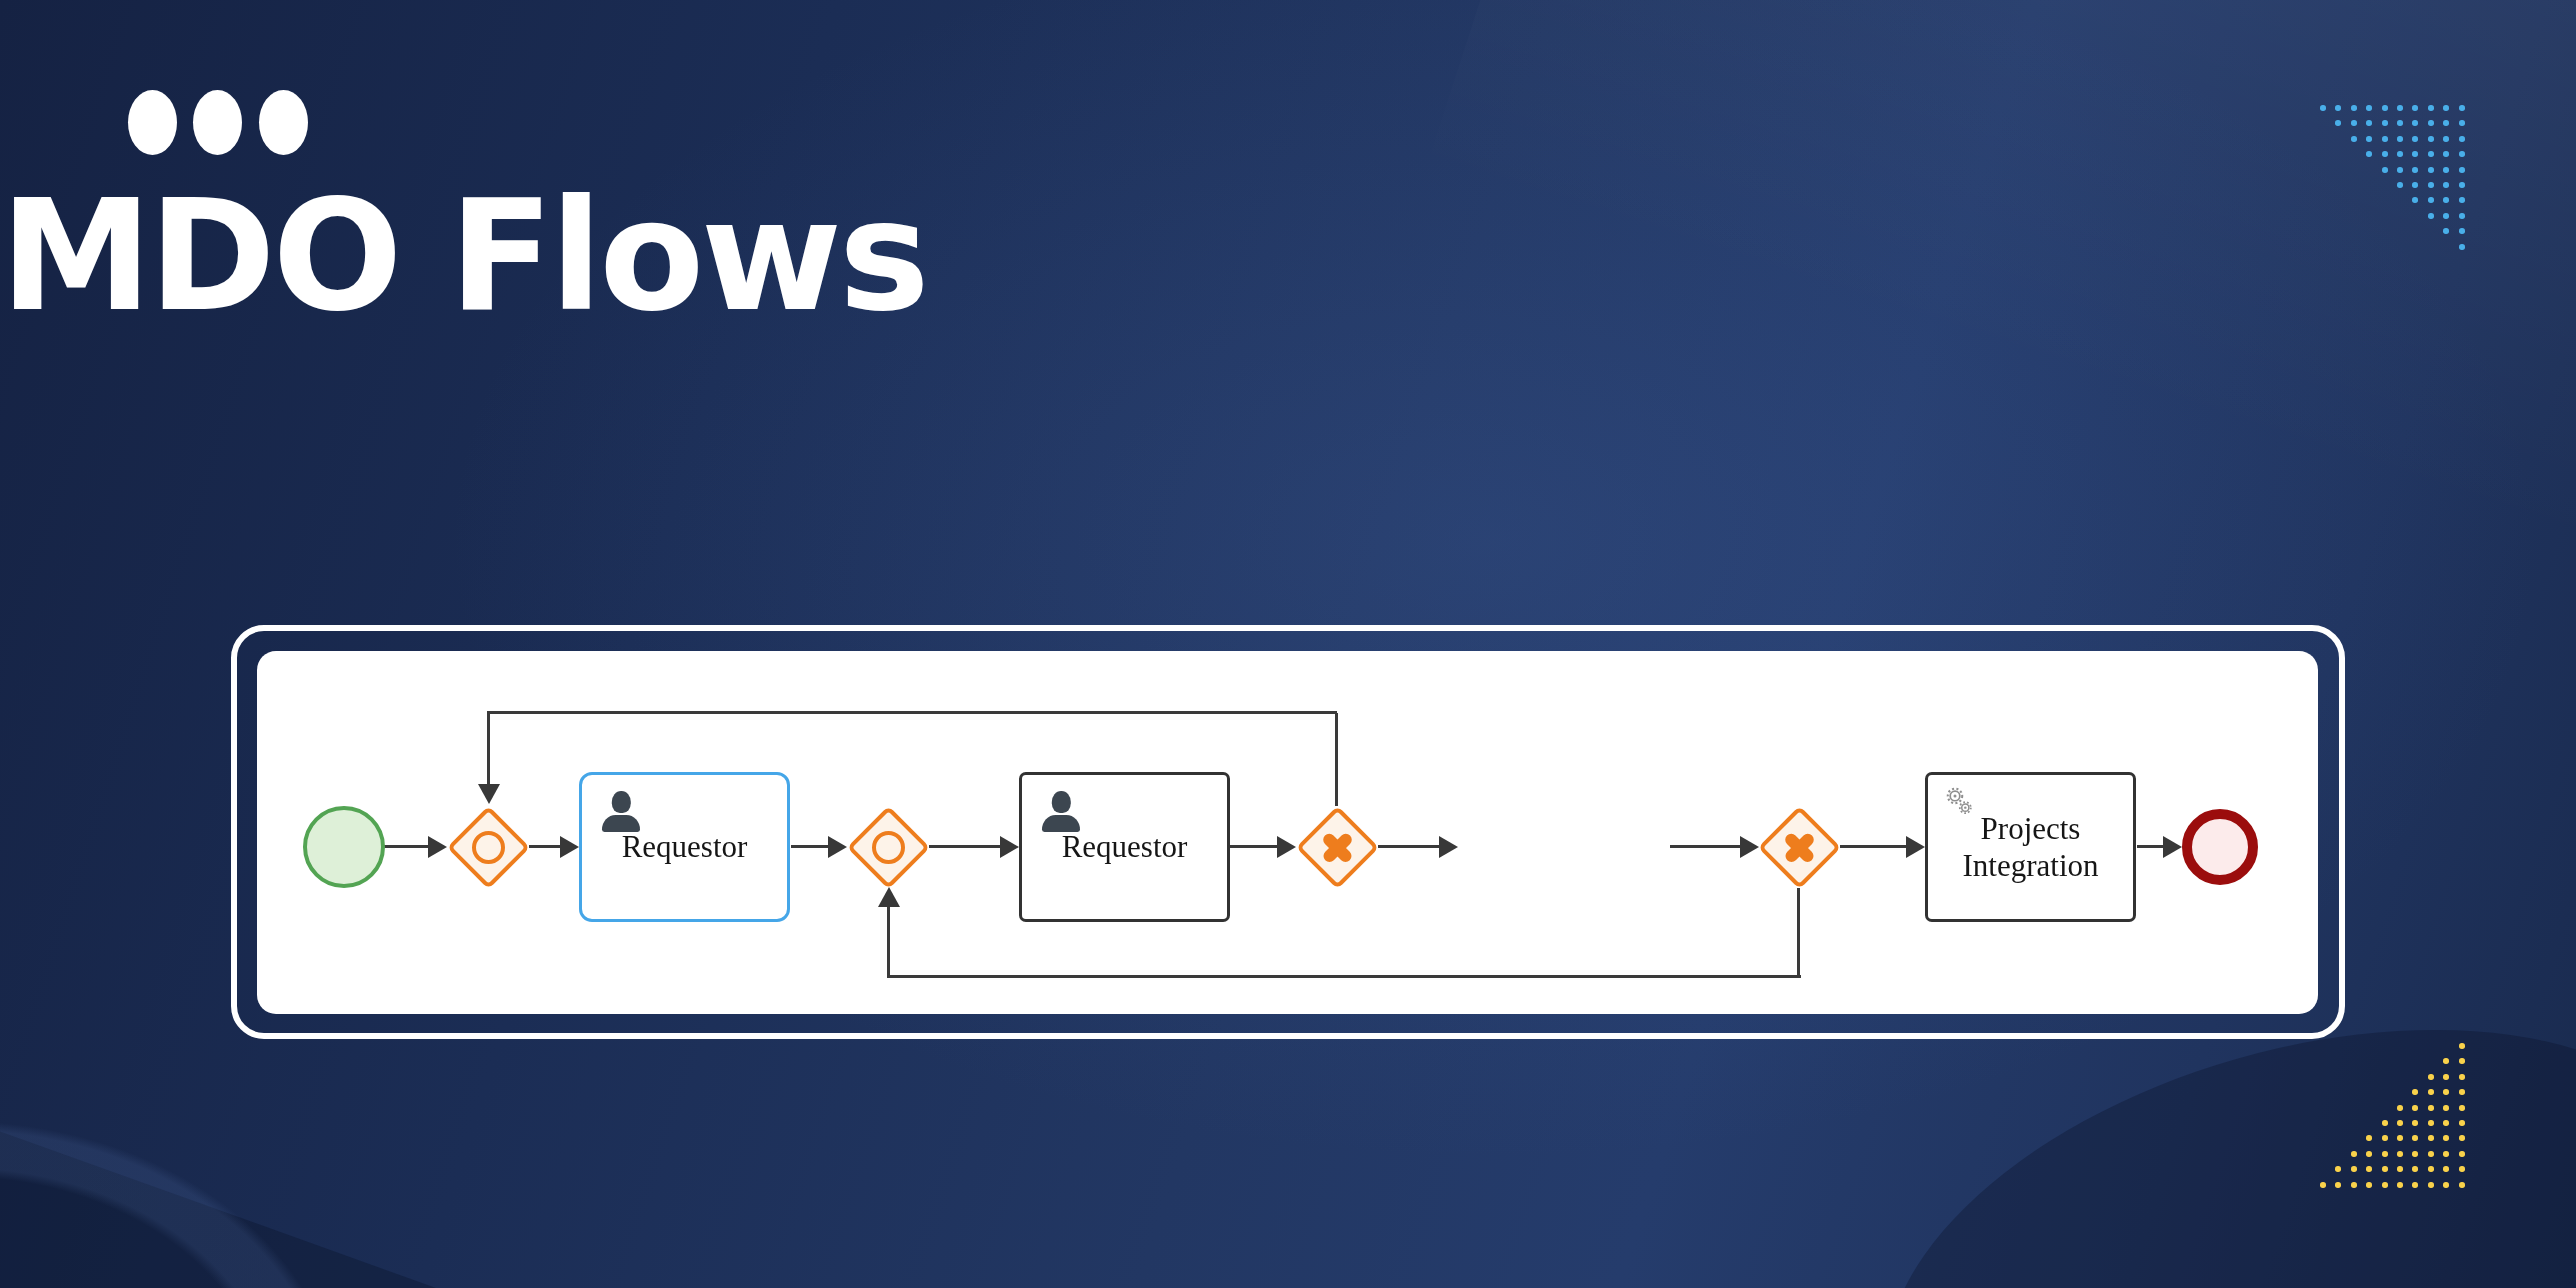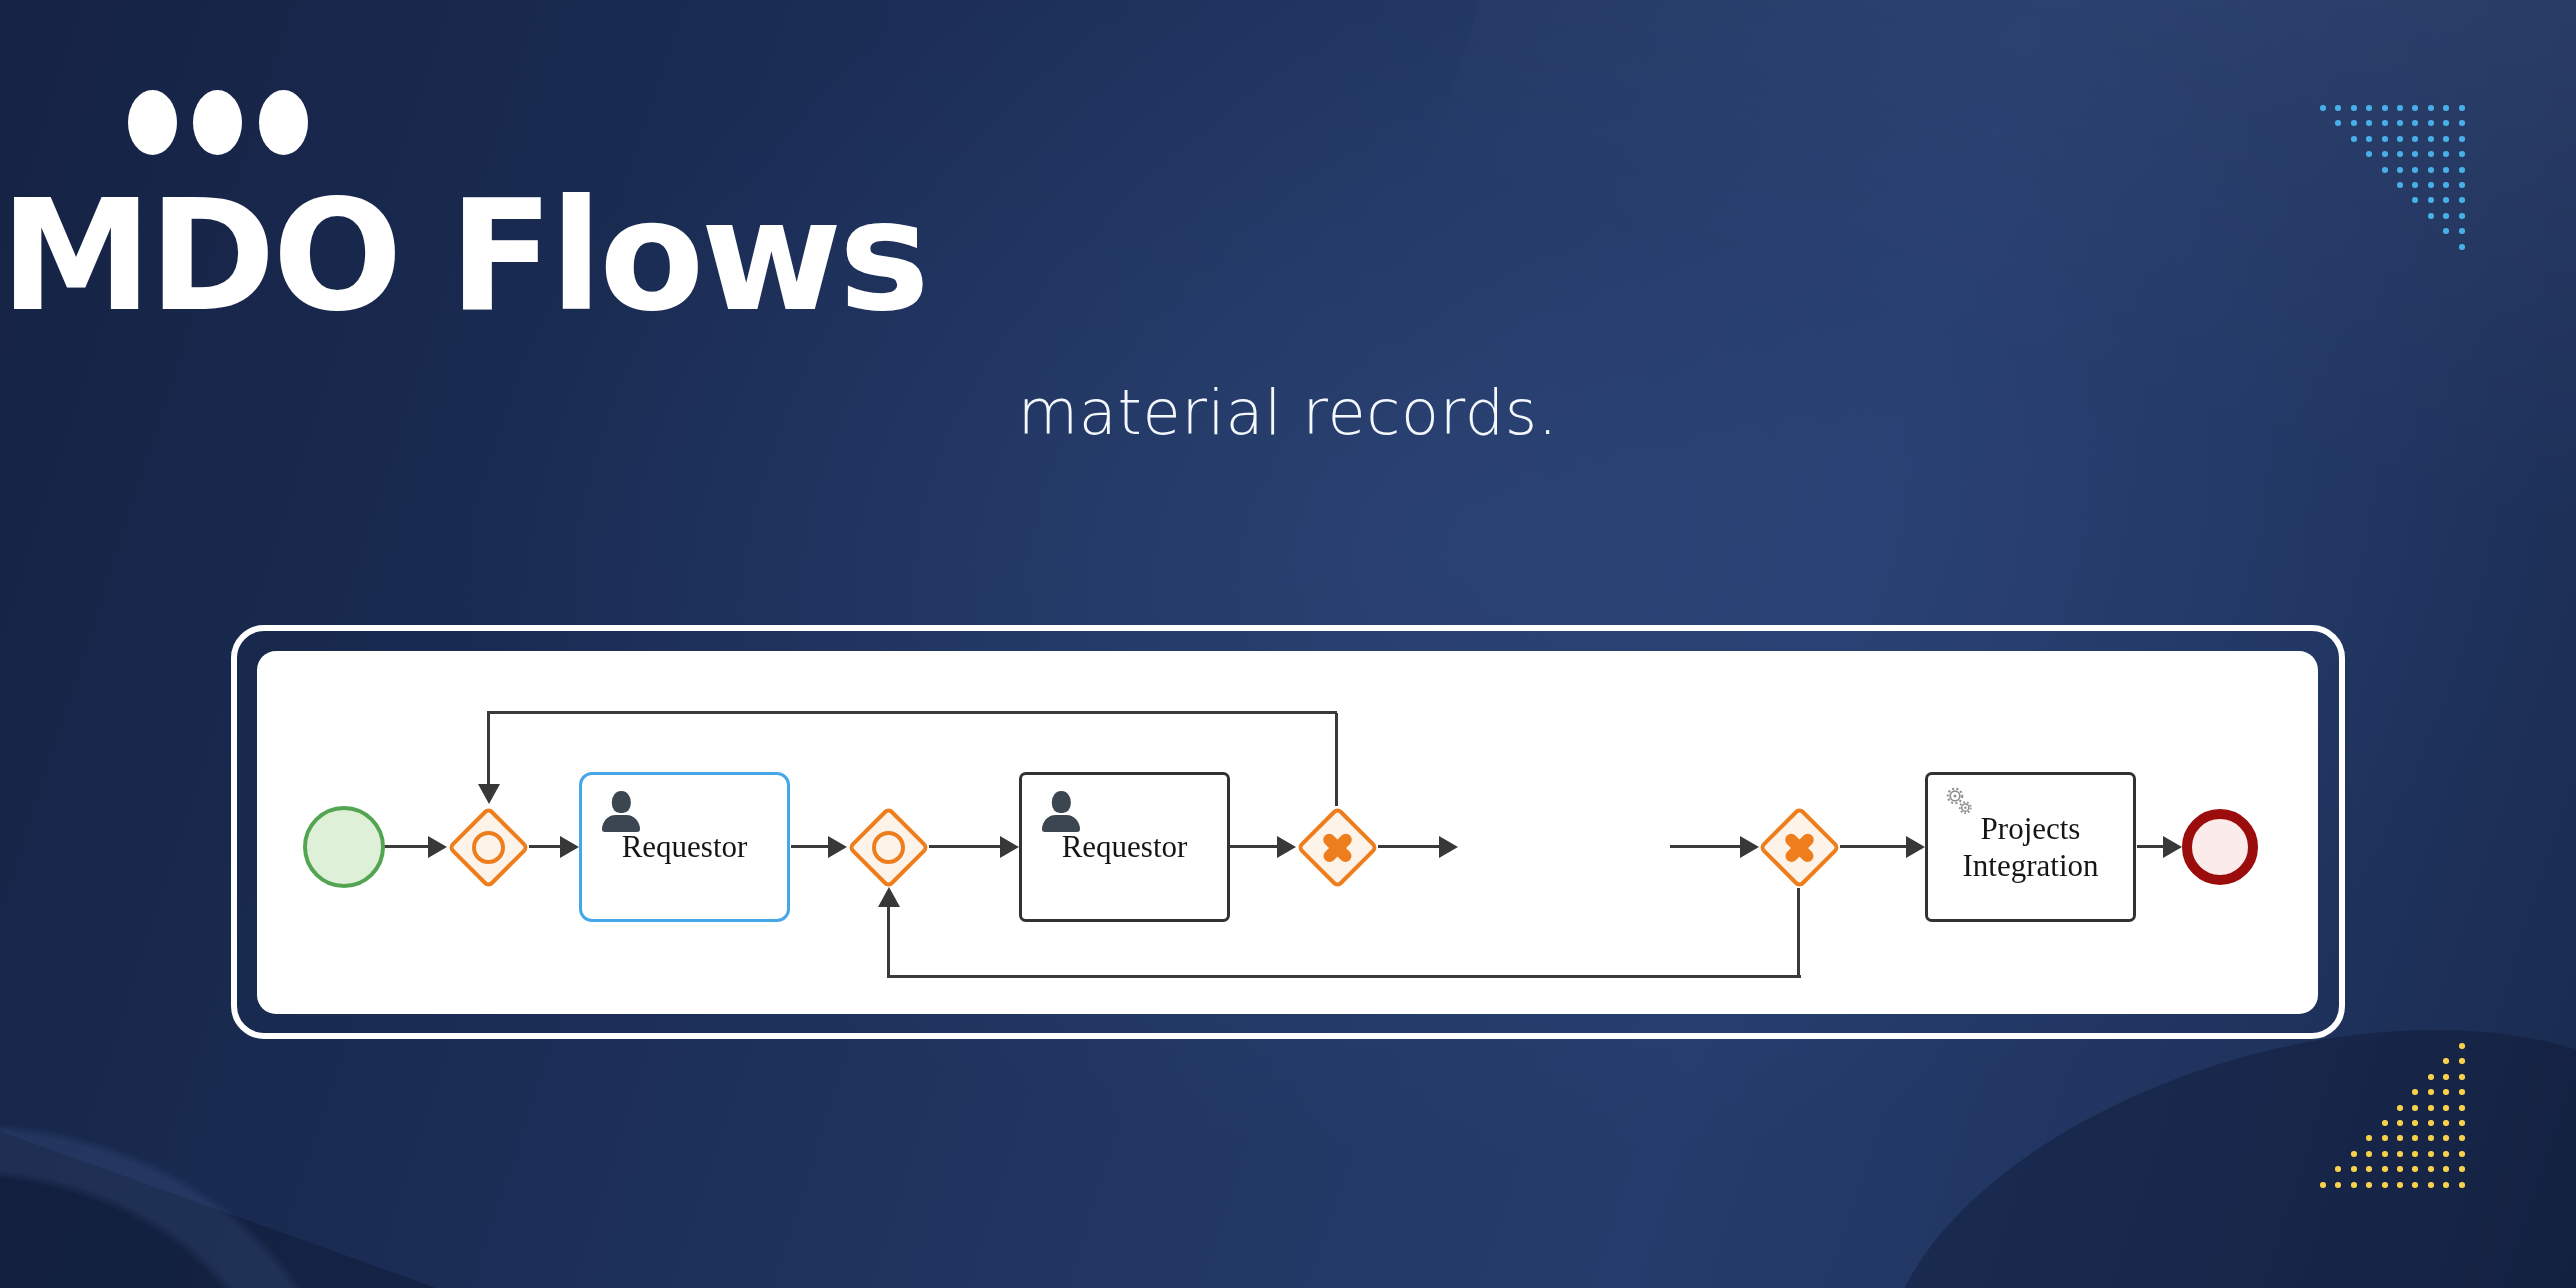--- a/index.html
+++ b/index.html
@@ -267,21 +267,20 @@
       <div class="grid-dot" style="left: 62px; top: 139px; height: 5.5px; width: 5.5px; background: rgb(249, 210, 75);"></div>
       <div class="grid-dot" style="left: 77px; top: 139px; height: 5.5px; width: 5.5px; background: rgb(249, 210, 75);"></div>
       <div class="grid-dot" style="left: 92px; top: 139px; height: 5.5px; width: 5.5px; background: rgb(249, 210, 75);"></div>
       <div class="grid-dot" style="left: 108px; top: 139px; height: 5.5px; width: 5.5px; background: rgb(249, 210, 75);"></div>
       <div class="grid-dot" style="left: 123px; top: 139px; height: 5.5px; width: 5.5px; background: rgb(249, 210, 75);"></div>
       <div class="grid-dot" style="left: 139px; top: 139px; height: 5.5px; width: 5.5px; background: rgb(249, 210, 75);"></div>
     </div>
 
   <div class="title">MDO Flows</div>
   <div class="subtitle">
-    <div>material records.</div>
   </div>
 
   <div class="frame-outline"></div>
   <div class="panel"></div>
 
   <div class="bpmn">
 
     <div class="seg seg-h" style="left:230px; top:60px; width:850px;"></div>
     <div class="seg seg-v" style="left:1078px; top:62px; height:93px;"></div>
     <div class="seg seg-v ah-d" style="left:230px; top:62px; height:71px;"></div>

